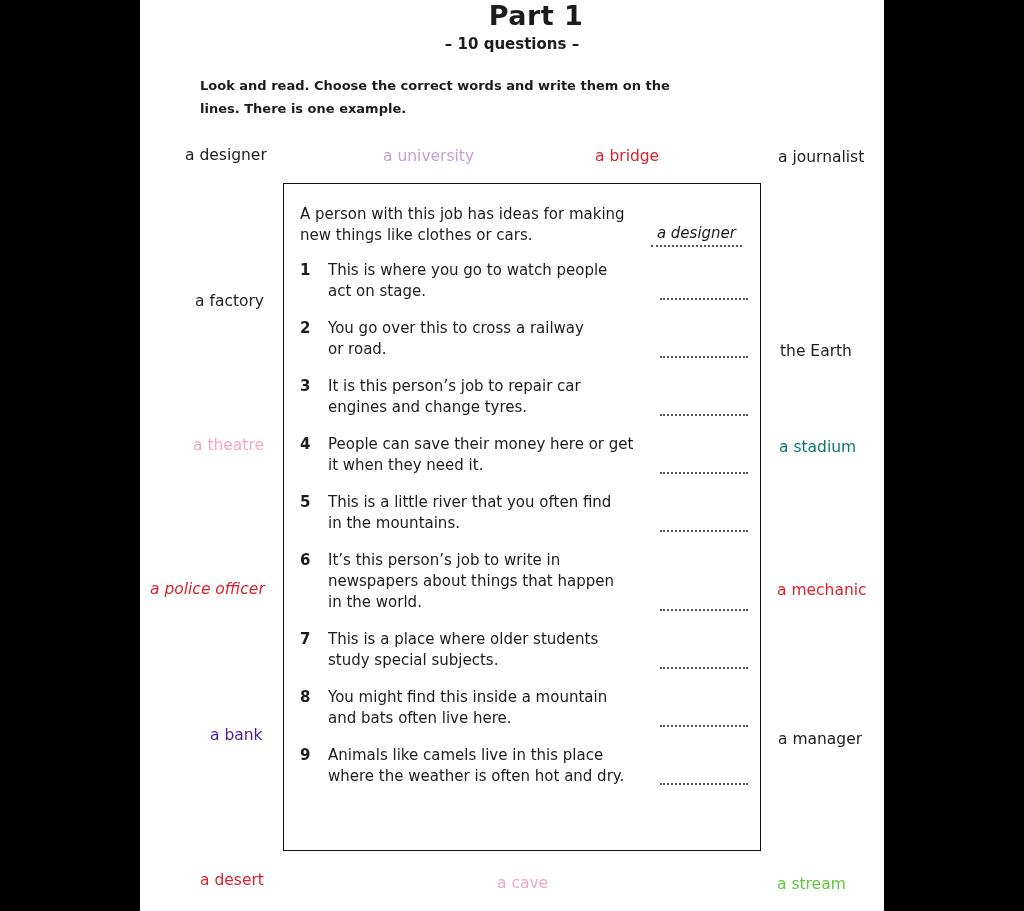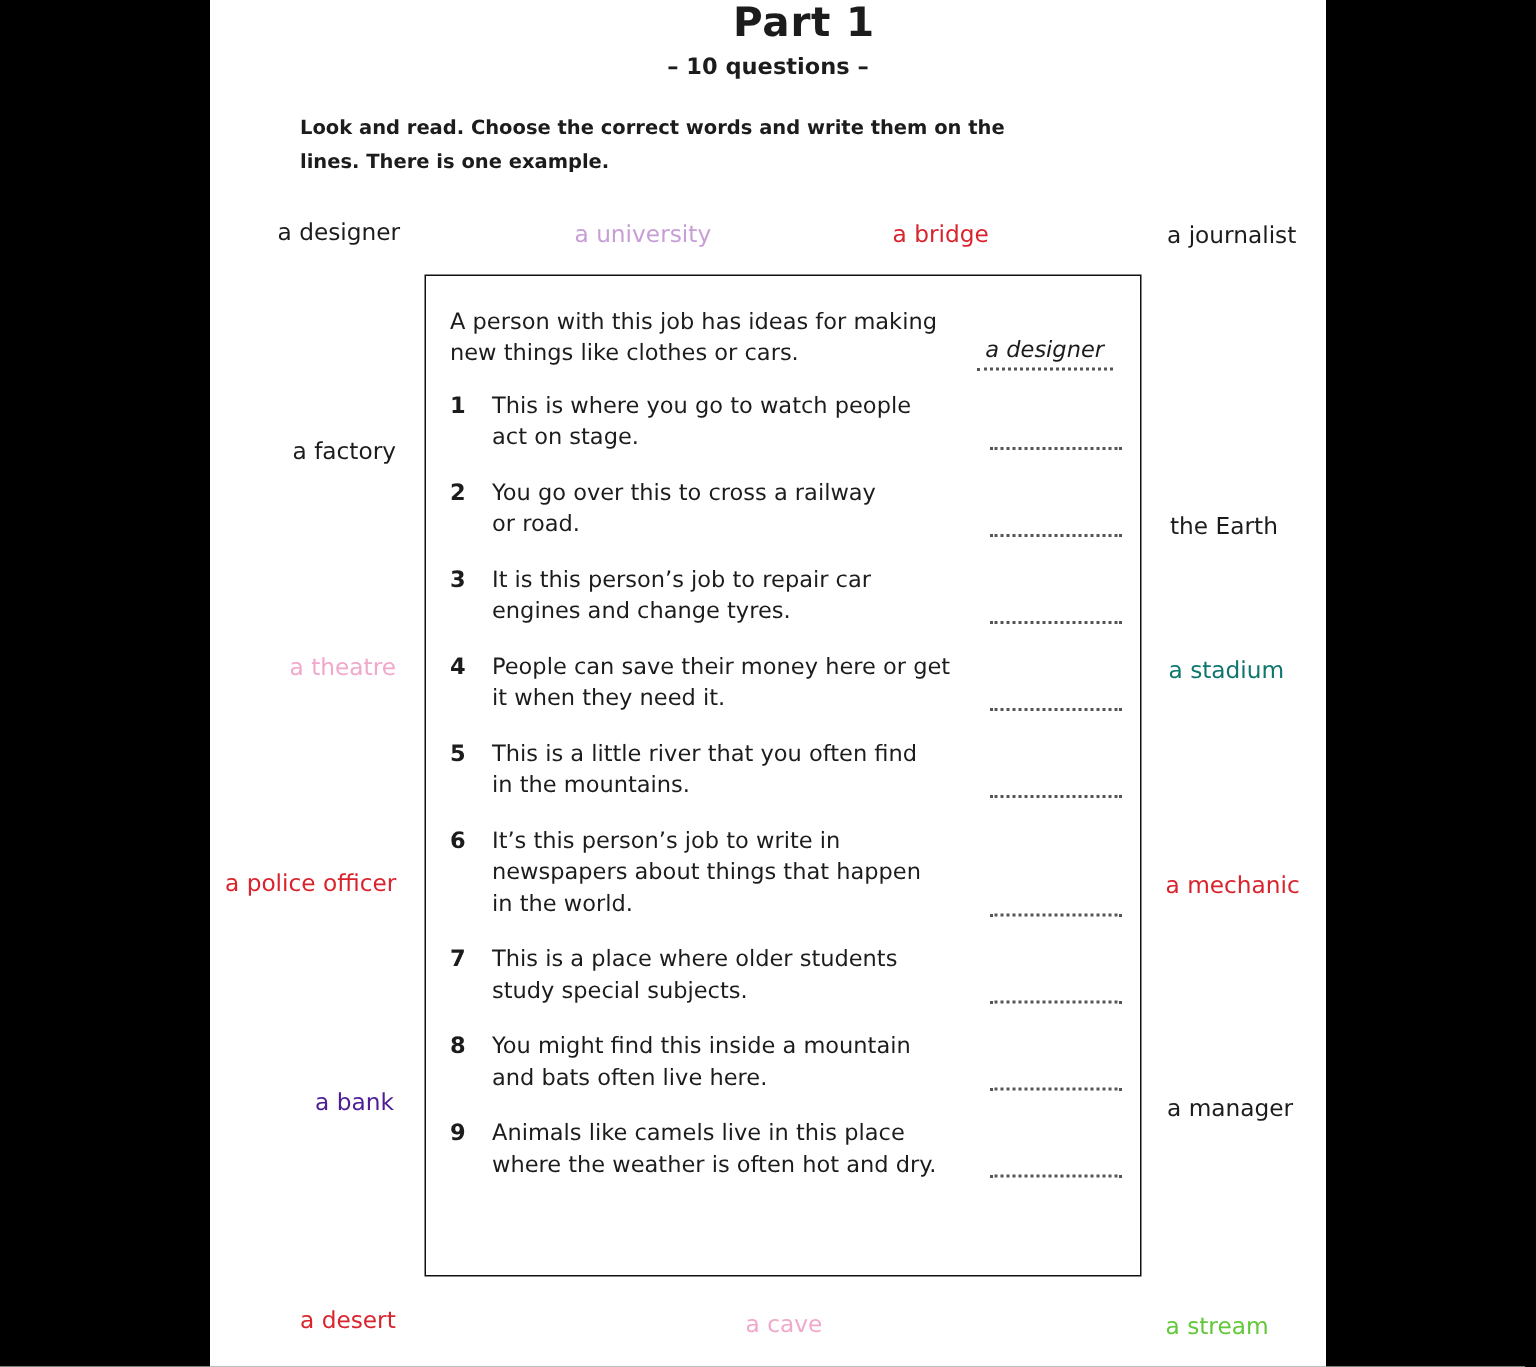--- a/index.html
+++ b/index.html
@@ -74,21 +74,21 @@
 lines. There is one example.</div>
 
   <div class="word" style="left: 45px; top: 146px; color: rgb(28, 28, 28);">a designer</div>
   <div class="word" style="left: 243px; top: 147px; color: rgb(199, 158, 214);">a university</div>
   <div class="word" style="left: 455px; top: 147px; color: rgb(217, 35, 45);">a bridge</div>
   <div class="word" style="left: 638px; top: 148px; color: rgb(28, 28, 28);">a journalist</div>
   <div class="word" style="left: 55px; top: 292px; color: rgb(28, 28, 28);">a factory</div>
   <div class="word" style="left: 640px; top: 294px; color: rgb(28, 28, 28); margin-top: 48px;">the Earth</div>
   <div class="word" style="left: 53px; top: 436px; color: rgb(240, 168, 203);">a theatre</div>
   <div class="word" style="left: 639px; top: 438px; color: #0f766e;">a stadium</div>
-  <div class="word" style="left: 10px; top: 580px; color: rgb(217, 35, 45);">a police officer</div>
+  <div class="word" style="left: 10px; top: 580px; color: rgb(217, 35, 45); font-style: italic;">a police officer</div>
   <div class="word" style="left: 637px; top: 581px; color: rgb(217, 35, 45);">a mechanic</div>
   <div class="word" style="left: 70px; top: 726px; color: #4c1d95;">a bank</div>
   <div class="word" style="left: 638px; top: 730px; color: rgb(28, 28, 28);">a manager</div>
   <div class="word" style="left: 60px; top: 871px; color: rgb(217, 35, 45); text-align: center;">a desert</div>
   <div class="word" style="left: 357px; top: 874px; color: rgb(240, 168, 203);">a cave</div>
   <div class="word" style="left: 637px; top: 875px; color: rgb(98, 200, 58);">a stream</div>
 
   <div class="qbox">
 
     <div class="example-row">

